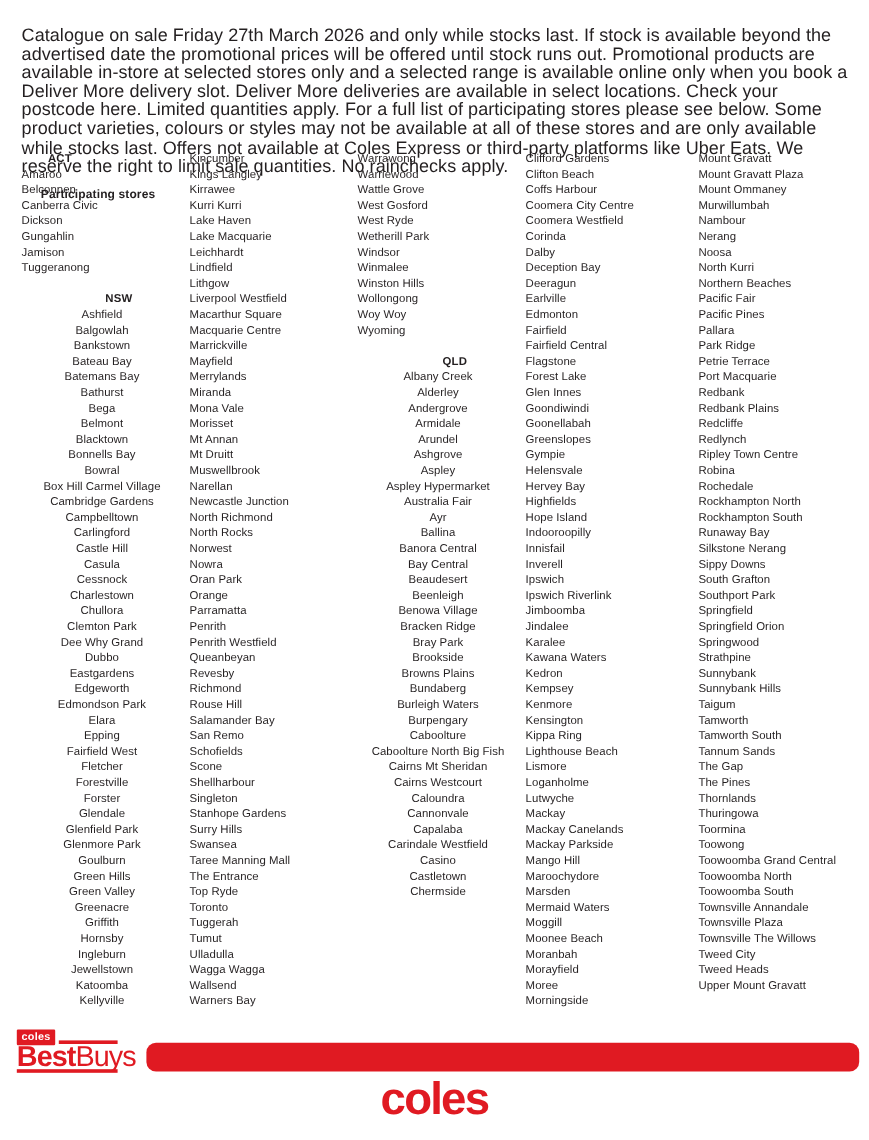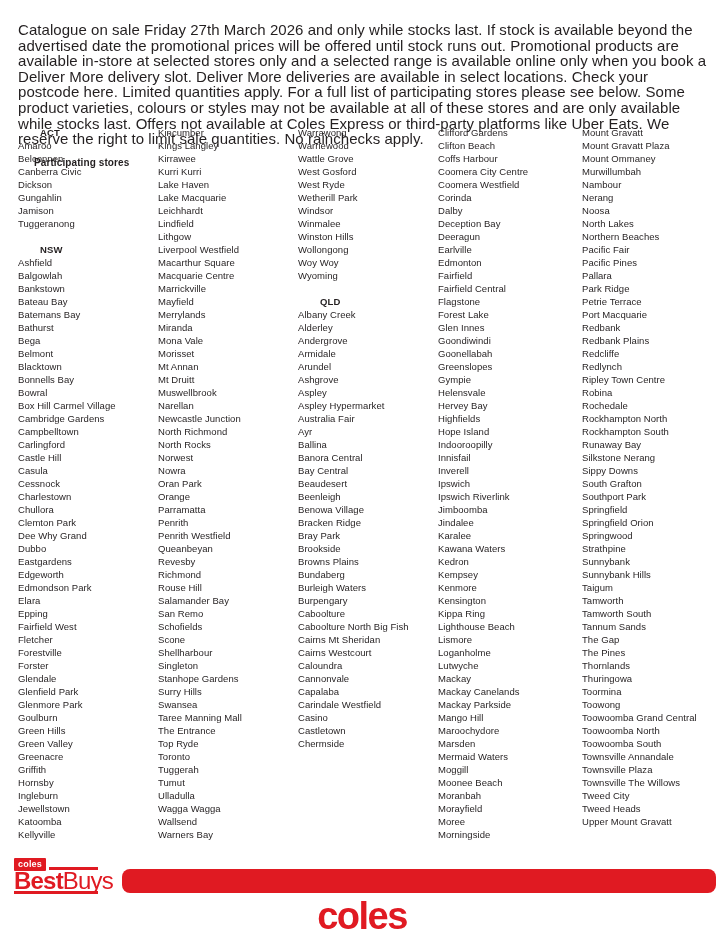--- a/index.html
+++ b/index.html
@@ -16,21 +16,21 @@
   .tc-body { font-size: 15px; line-height: 15.6px; margin: 0; letter-spacing: 0.05px; }
   .ps-title { font-size: 10px; font-weight: bold; margin: 10px 0 0 16px; letter-spacing: 0.1px; }
 
   .columns { position: absolute; left: 18px; top: 126px; display: flex; }
   .col { flex: 0 0 auto; }
   .col:nth-child(1) { width: 140px; }
   .col:nth-child(2) { width: 140px; }
   .col:nth-child(3) { width: 140px; }
   .col:nth-child(4) { width: 144px; }
   .col:nth-child(5) { width: 128px; }
-  .block + .block { margin-top: 13px; }
+  .block + .block { margin-top: 13px; text-align: center; }
   .state { font-size: 9.5px; font-weight: bold; line-height: 13px; letter-spacing: 0.1px; margin-left: 22px; }
   .store { font-size: 9.5px; line-height: 13px; letter-spacing: 0.05px; padding-right: 6px; }
 
   
   .bestbuys { position: absolute; left: 14px; top: 858px; width: 84px; }
   .bb-top { display: flex; align-items: flex-end; height: 13px; }
   .bb-badge {
     background: var(--red); color: #fff;
     font-size: 9px; font-weight: bold;
     padding: 1px 4px 2px 4px; border-radius: 1px;
@@ -300,21 +300,21 @@
     </div>
     <div class="col">
       <div class="block">
         <div class="store">Mount Gravatt</div>
         <div class="store">Mount Gravatt Plaza</div>
         <div class="store">Mount Ommaney</div>
         <div class="store">Murwillumbah</div>
         <div class="store">Nambour</div>
         <div class="store">Nerang</div>
         <div class="store">Noosa</div>
-        <div class="store">North Lakes</div>
+        <div class="store">North Kurri</div>
         <div class="store">Northern Beaches</div>
         <div class="store">Pacific Fair</div>
         <div class="store">Pacific Pines</div>
         <div class="store">Pallara</div>
         <div class="store">Park Ridge</div>
         <div class="store">Petrie Terrace</div>
         <div class="store">Port Macquarie</div>
         <div class="store">Redbank</div>
         <div class="store">Redbank Plains</div>
         <div class="store">Redcliffe</div>

